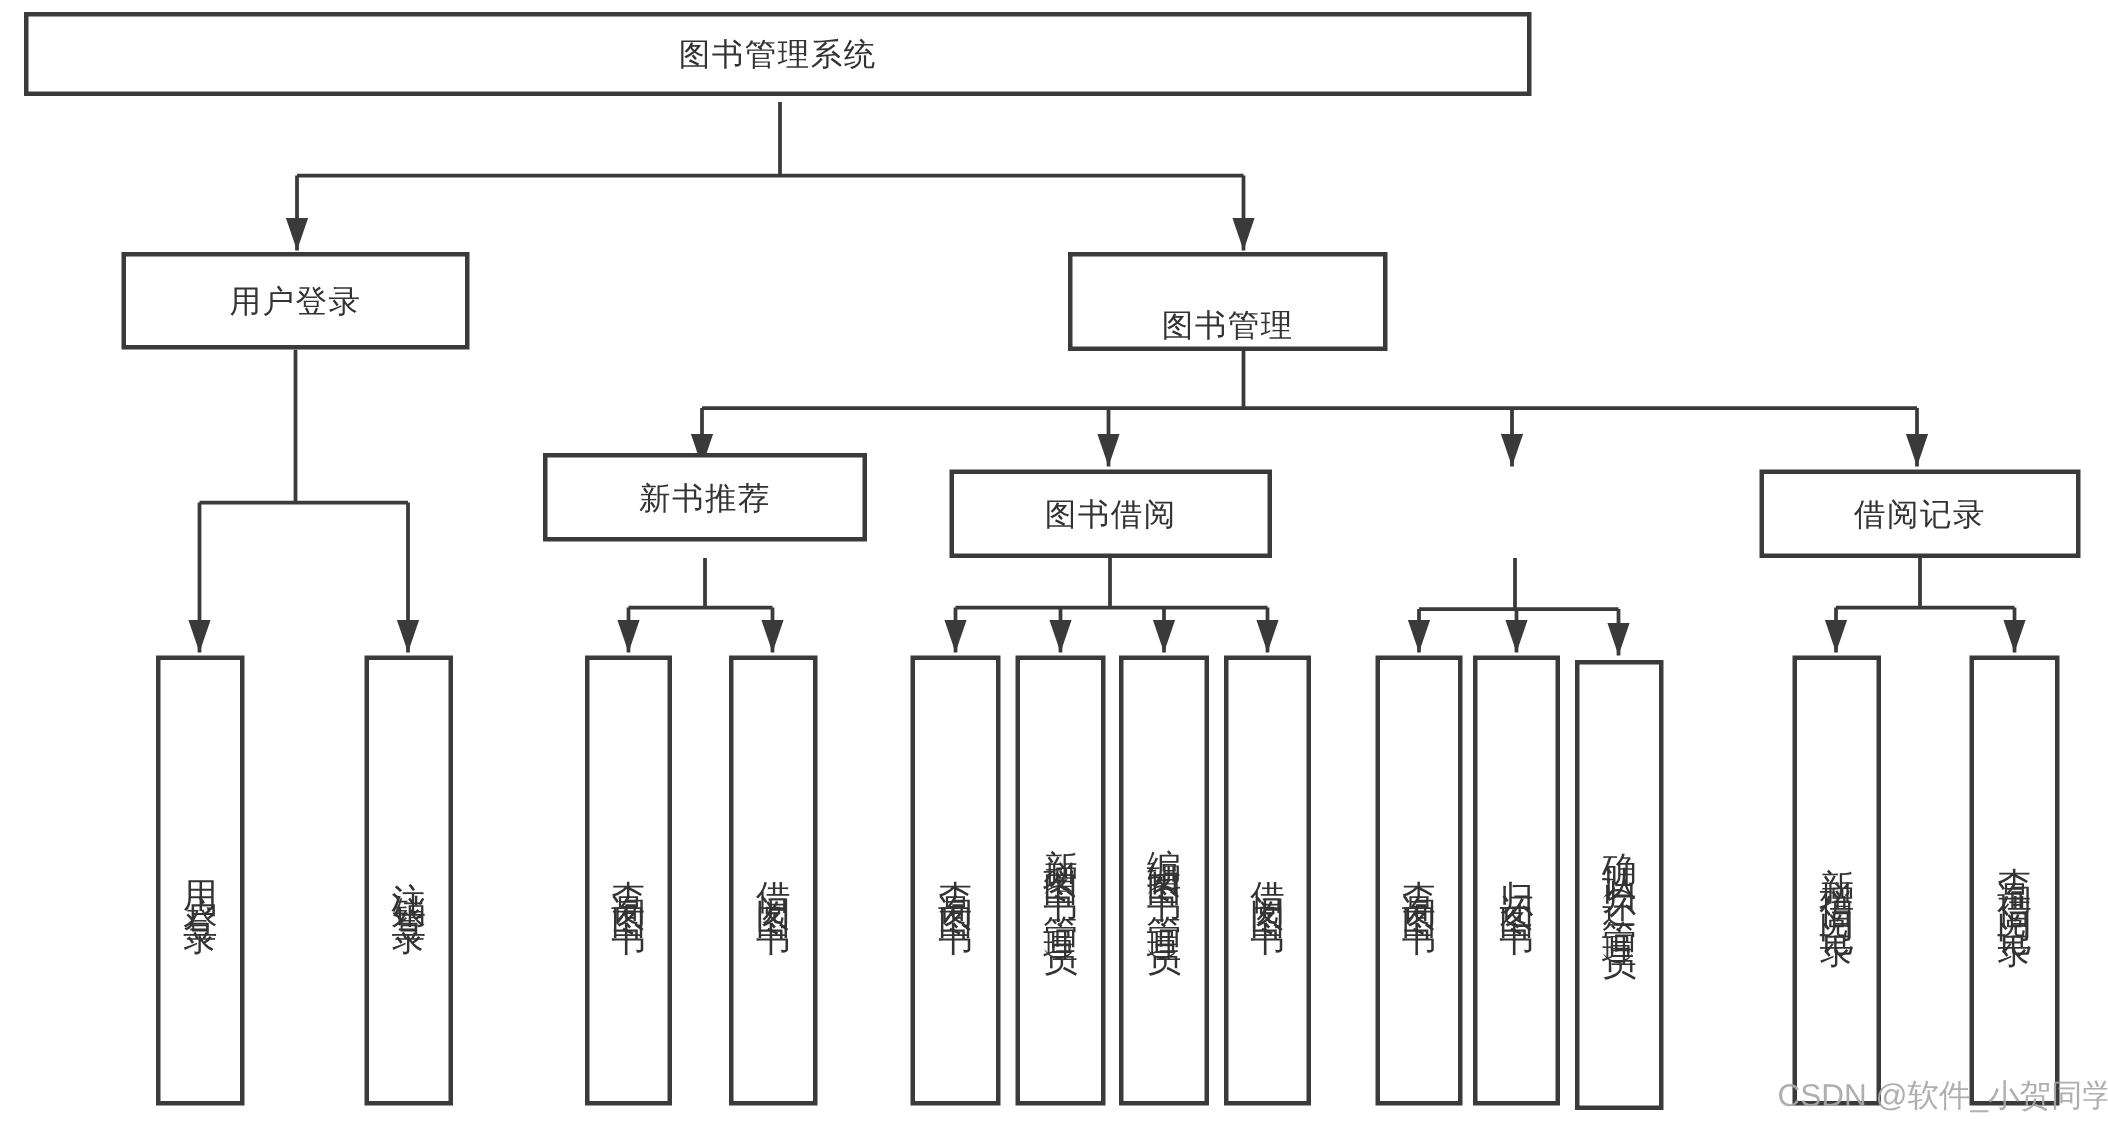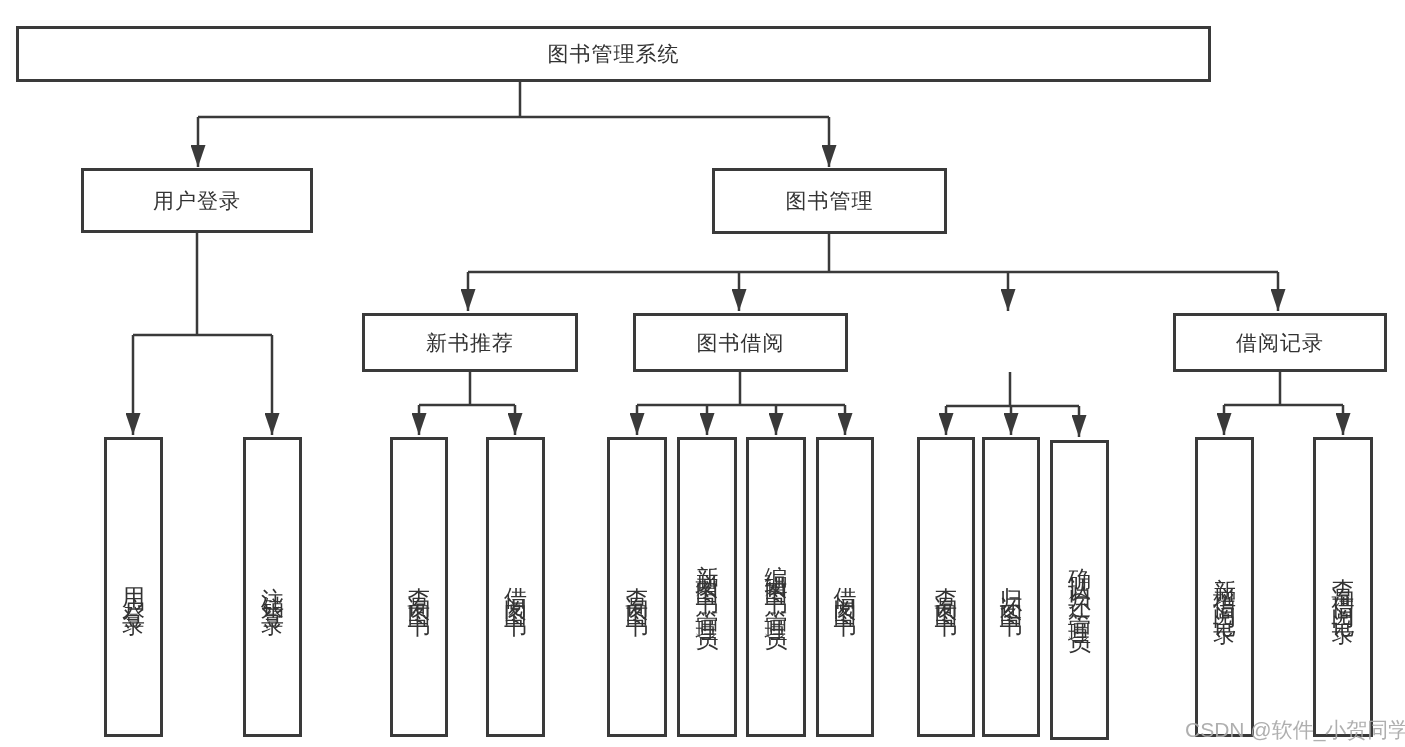--- a/index.html
+++ b/index.html
@@ -72,32 +72,32 @@
       <path d="M776 405 V435" marker-end="url(#arrow)"></path>
       <path d="M845 405 V435" marker-end="url(#arrow)"></path>
       <path d="M946 406 V435" marker-end="url(#arrow)"></path>
       <path d="M1011 406 V435" marker-end="url(#arrow)"></path>
       <path d="M1079 406 V437" marker-end="url(#arrow)"></path>
       <path d="M1224 405 V435" marker-end="url(#arrow)"></path>
       <path d="M1343 405 V435" marker-end="url(#arrow)"></path>
     </g>
   </svg>
 
-  <div class="box hbox" style="left:16px; top:26px; width:1195px; height:56px;">
+  <div class="box hbox" style="left:16px; top:8px; width:1005px; height:56px;">
     <span>图书管理系统</span>
   </div>
 
   <div class="box hbox" style="left:81px; top:168px; width:232px; height:65px;">
     <span>用户登录</span>
   </div>
-  <div class="box hbox" style="left:712px; top:168px; width:235px; height:66px;">
+  <div class="box hbox" style="left:712px; top:168px; width:213px; height:66px;align-items:flex-end;">
     <span>图书管理</span>
   </div>
 
-  <div class="box hbox" style="left:362px; top:313px; width:216px; height:59px;">
+  <div class="box hbox" style="left:362px; top:302px; width:216px; height:59px;">
     <span>新书推荐</span>
   </div>
   <div class="box hbox" style="left:633px; top:313px; width:215px; height:59px;">
     <span>图书借阅</span>
   </div>
   <div class="box hbox" style="left:1173px; top:313px; width:214px; height:59px;">
     <span>借阅记录</span>
   </div>
 
   <div class="box vbox" style="left:104px;">

